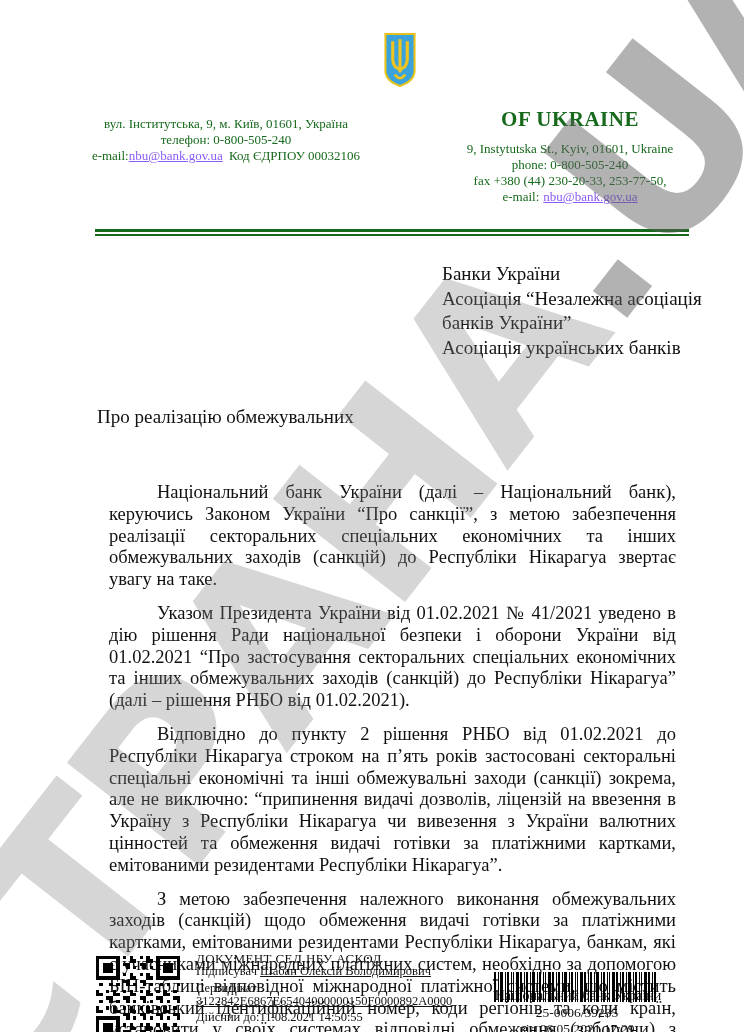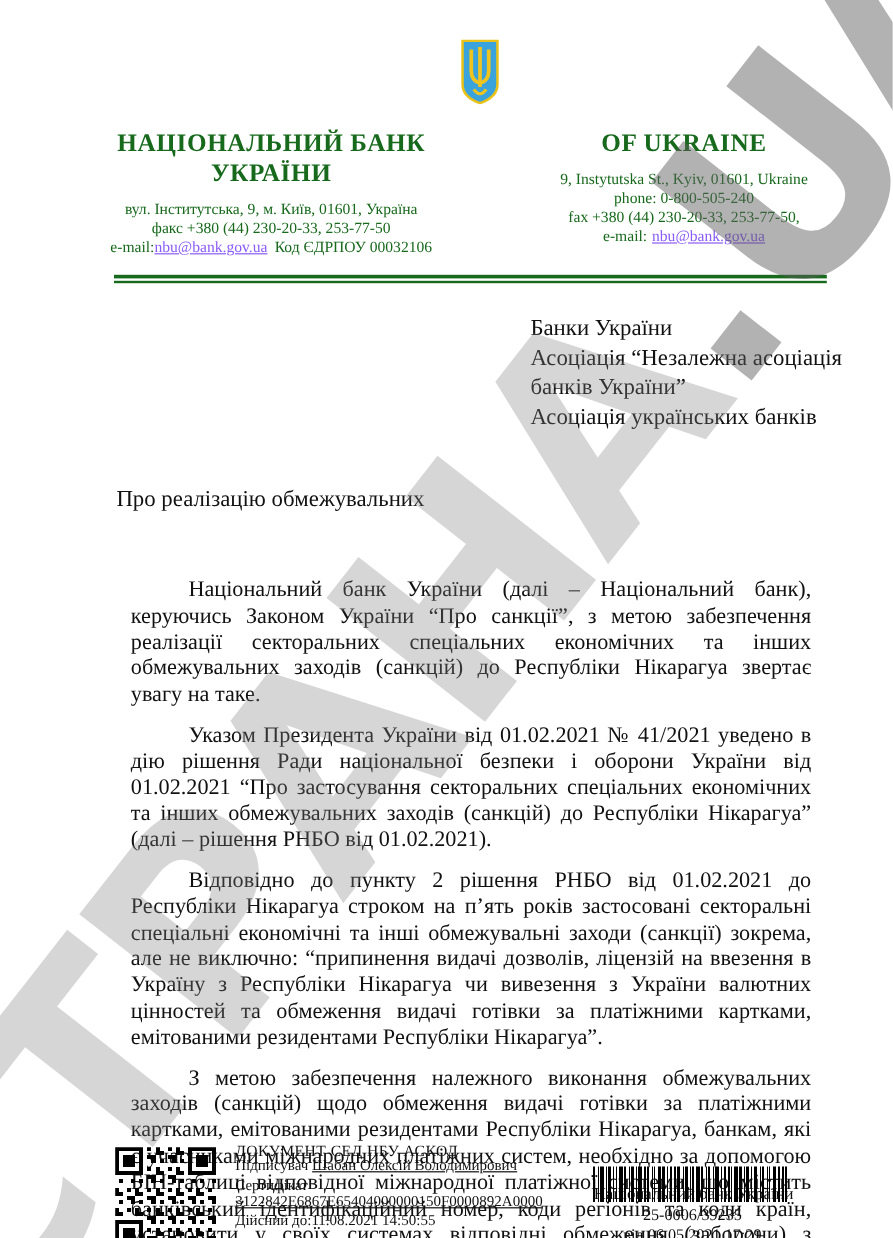--- a/index.html
+++ b/index.html
@@ -62,27 +62,23 @@
     <svg viewBox="0 0 30 52" width="32" height="54" xmlns="http://www.w3.org/2000/svg">
       <path d="M1,1 H29 V36 Q29,46 15,51 Q1,46 1,36 Z" fill="#3aa3db" stroke="#e8c21a" stroke-width="2"></path>
       <path d="M15,6 V38" stroke="#f0c41f" stroke-width="3" fill="none"></path>
       <path d="M8,8 V25 Q8,33 15,35" stroke="#f0c41f" stroke-width="3" fill="none"></path>
       <path d="M22,8 V25 Q22,33 15,35" stroke="#f0c41f" stroke-width="3" fill="none"></path>
       <path d="M10,40 Q15,47 20,40" stroke="#f0c41f" stroke-width="2.5" fill="none"></path>
     </svg>
   </div>
 
   <div class="hdr hdr-left">
-    <div class="hdr-title">
-      <div>НАЦІОНАЛЬНИЙ БАНК</div>
-      <div>УКРАЇНИ</div>
-    </div>
     <div class="hdr-contacts">
       <div>вул. Інститутська, 9, м. Київ, 01601, Україна</div>
-      <div>факс +380 (44) 230-20-33, 253-77-50</div>
+      <div>телефон: 0-800-505-240</div>
       <div><span>e-mail:</span><a class="email">nbu@bank.gov.ua</a><span class="sp">Код ЄДРПОУ 00032106</span></div>
     </div>
   </div>
 
   <div class="hdr hdr-right">
     <div class="hdr-title">
       <div>OF UKRAINE</div>
     </div>
     <div class="hdr-contacts">
       <div>9, Instytutska St., Kyiv, 01601, Ukraine</div>

